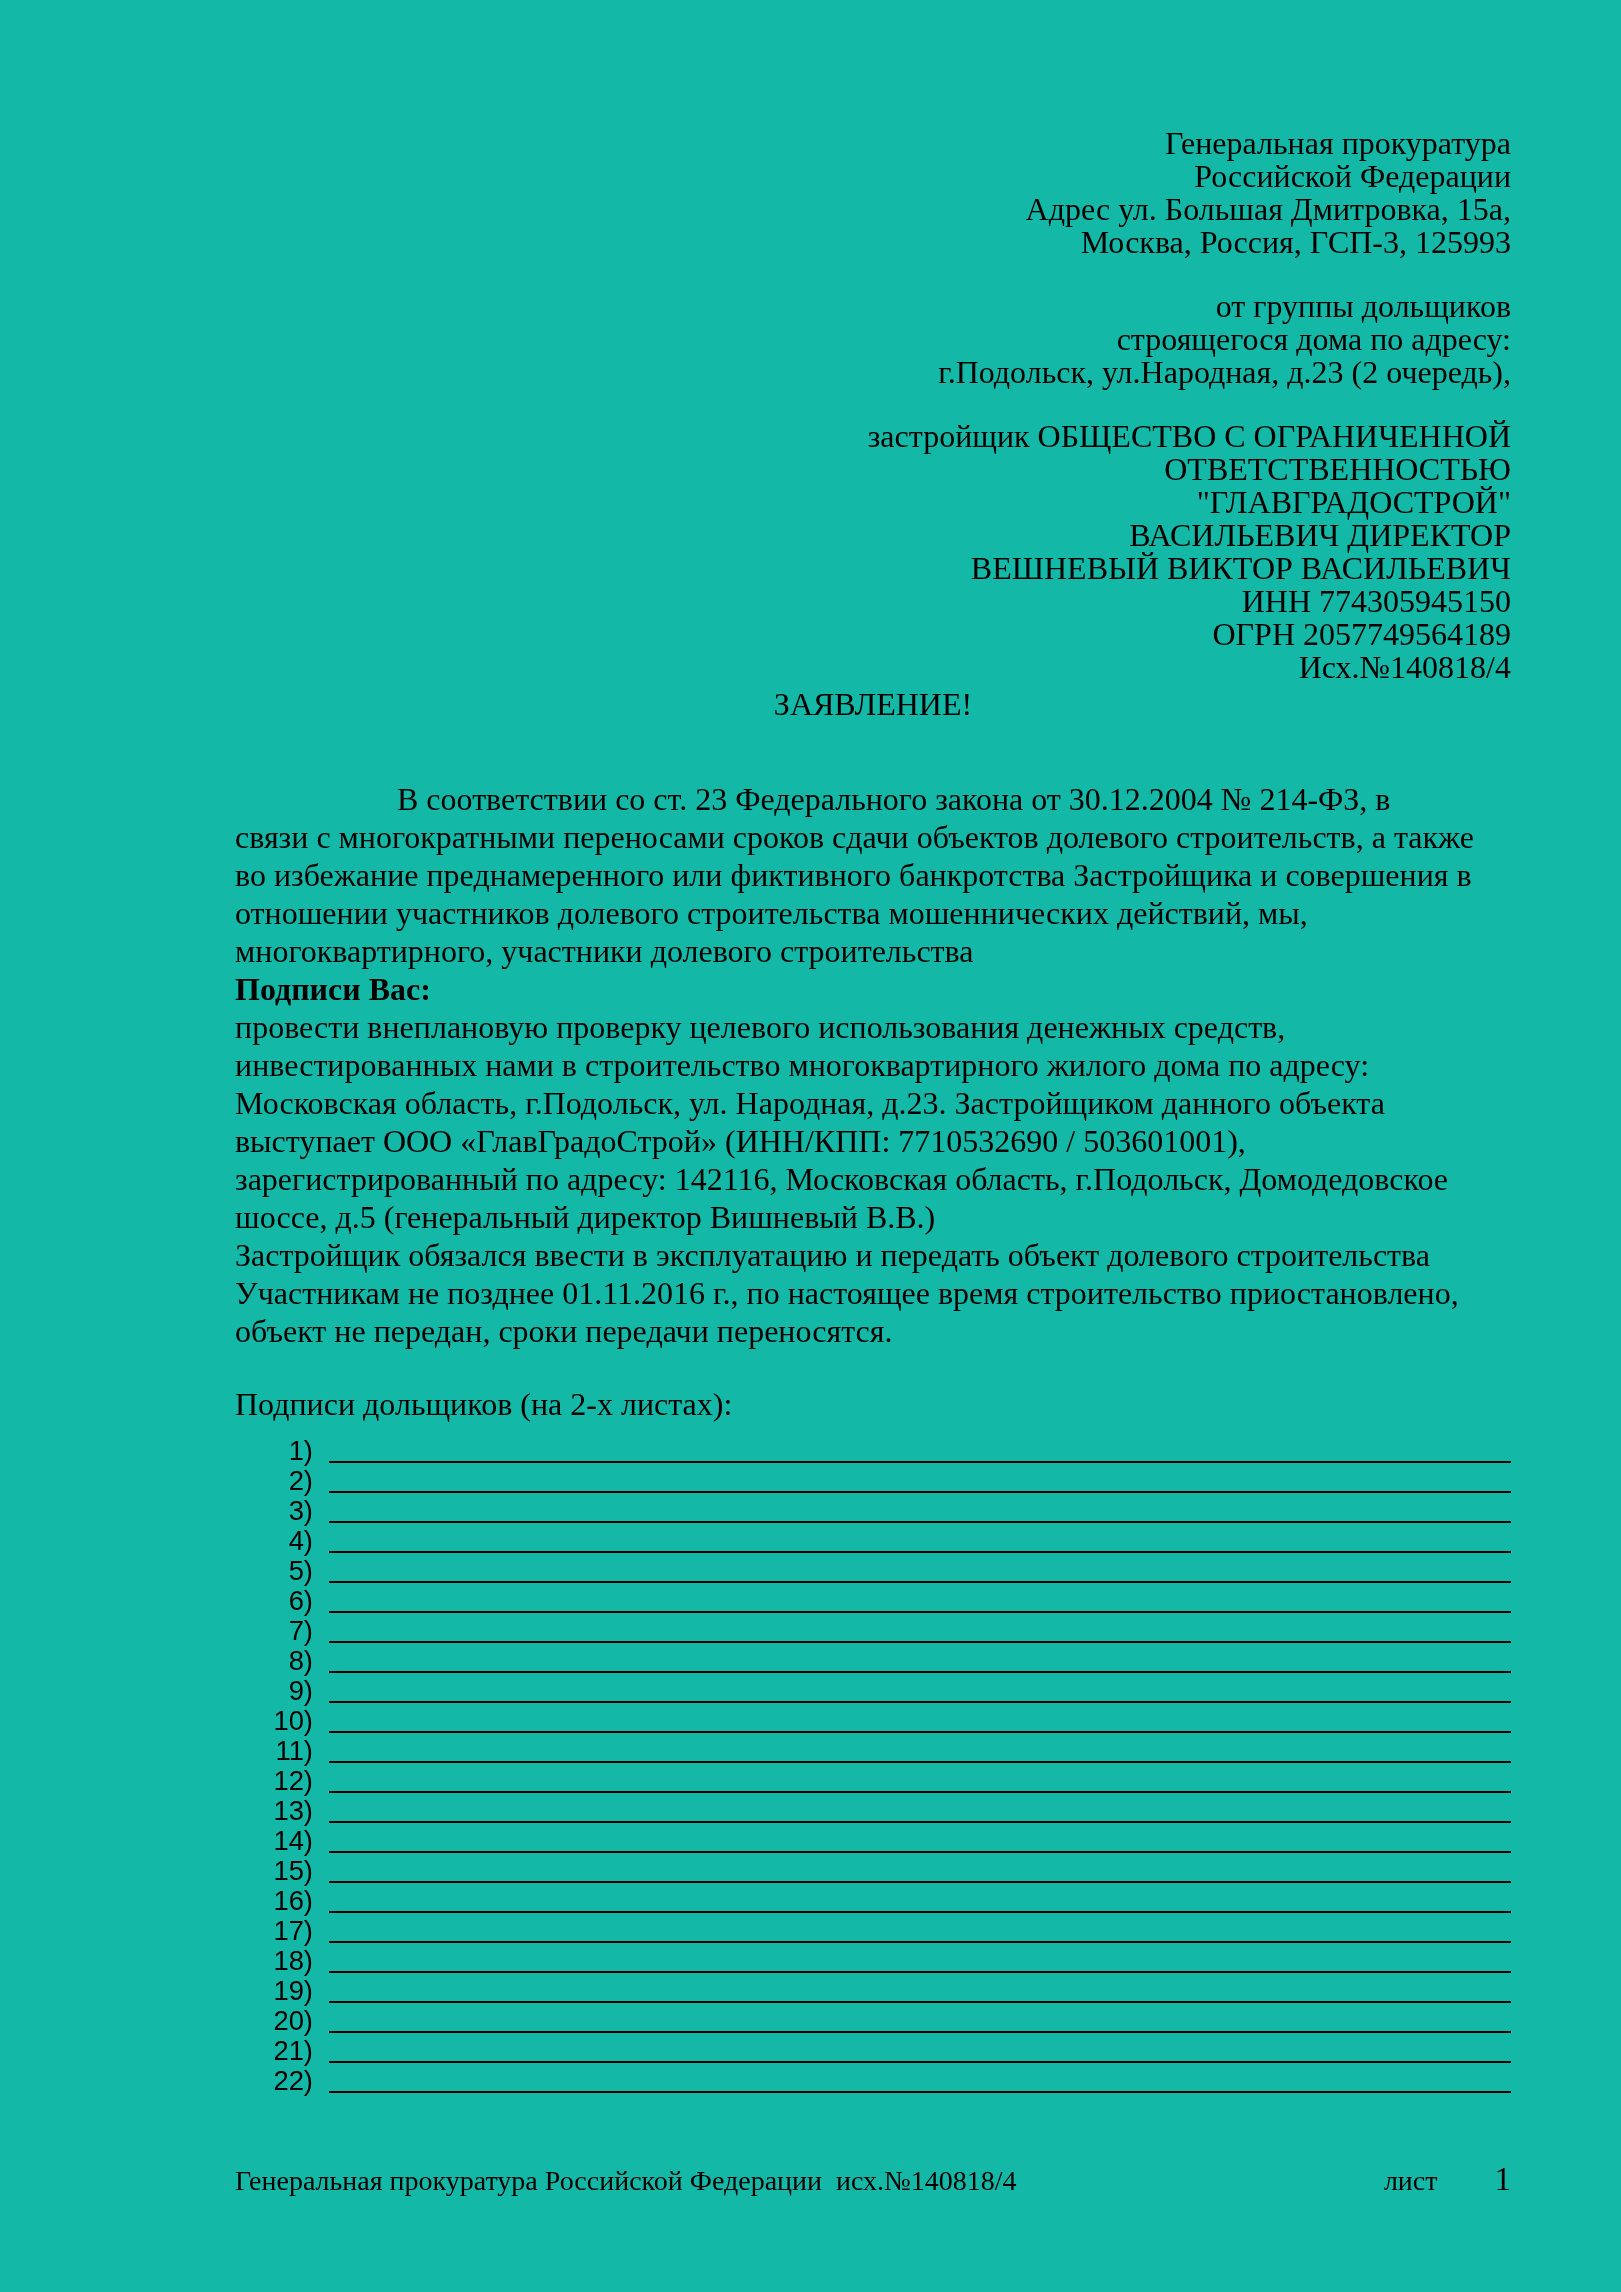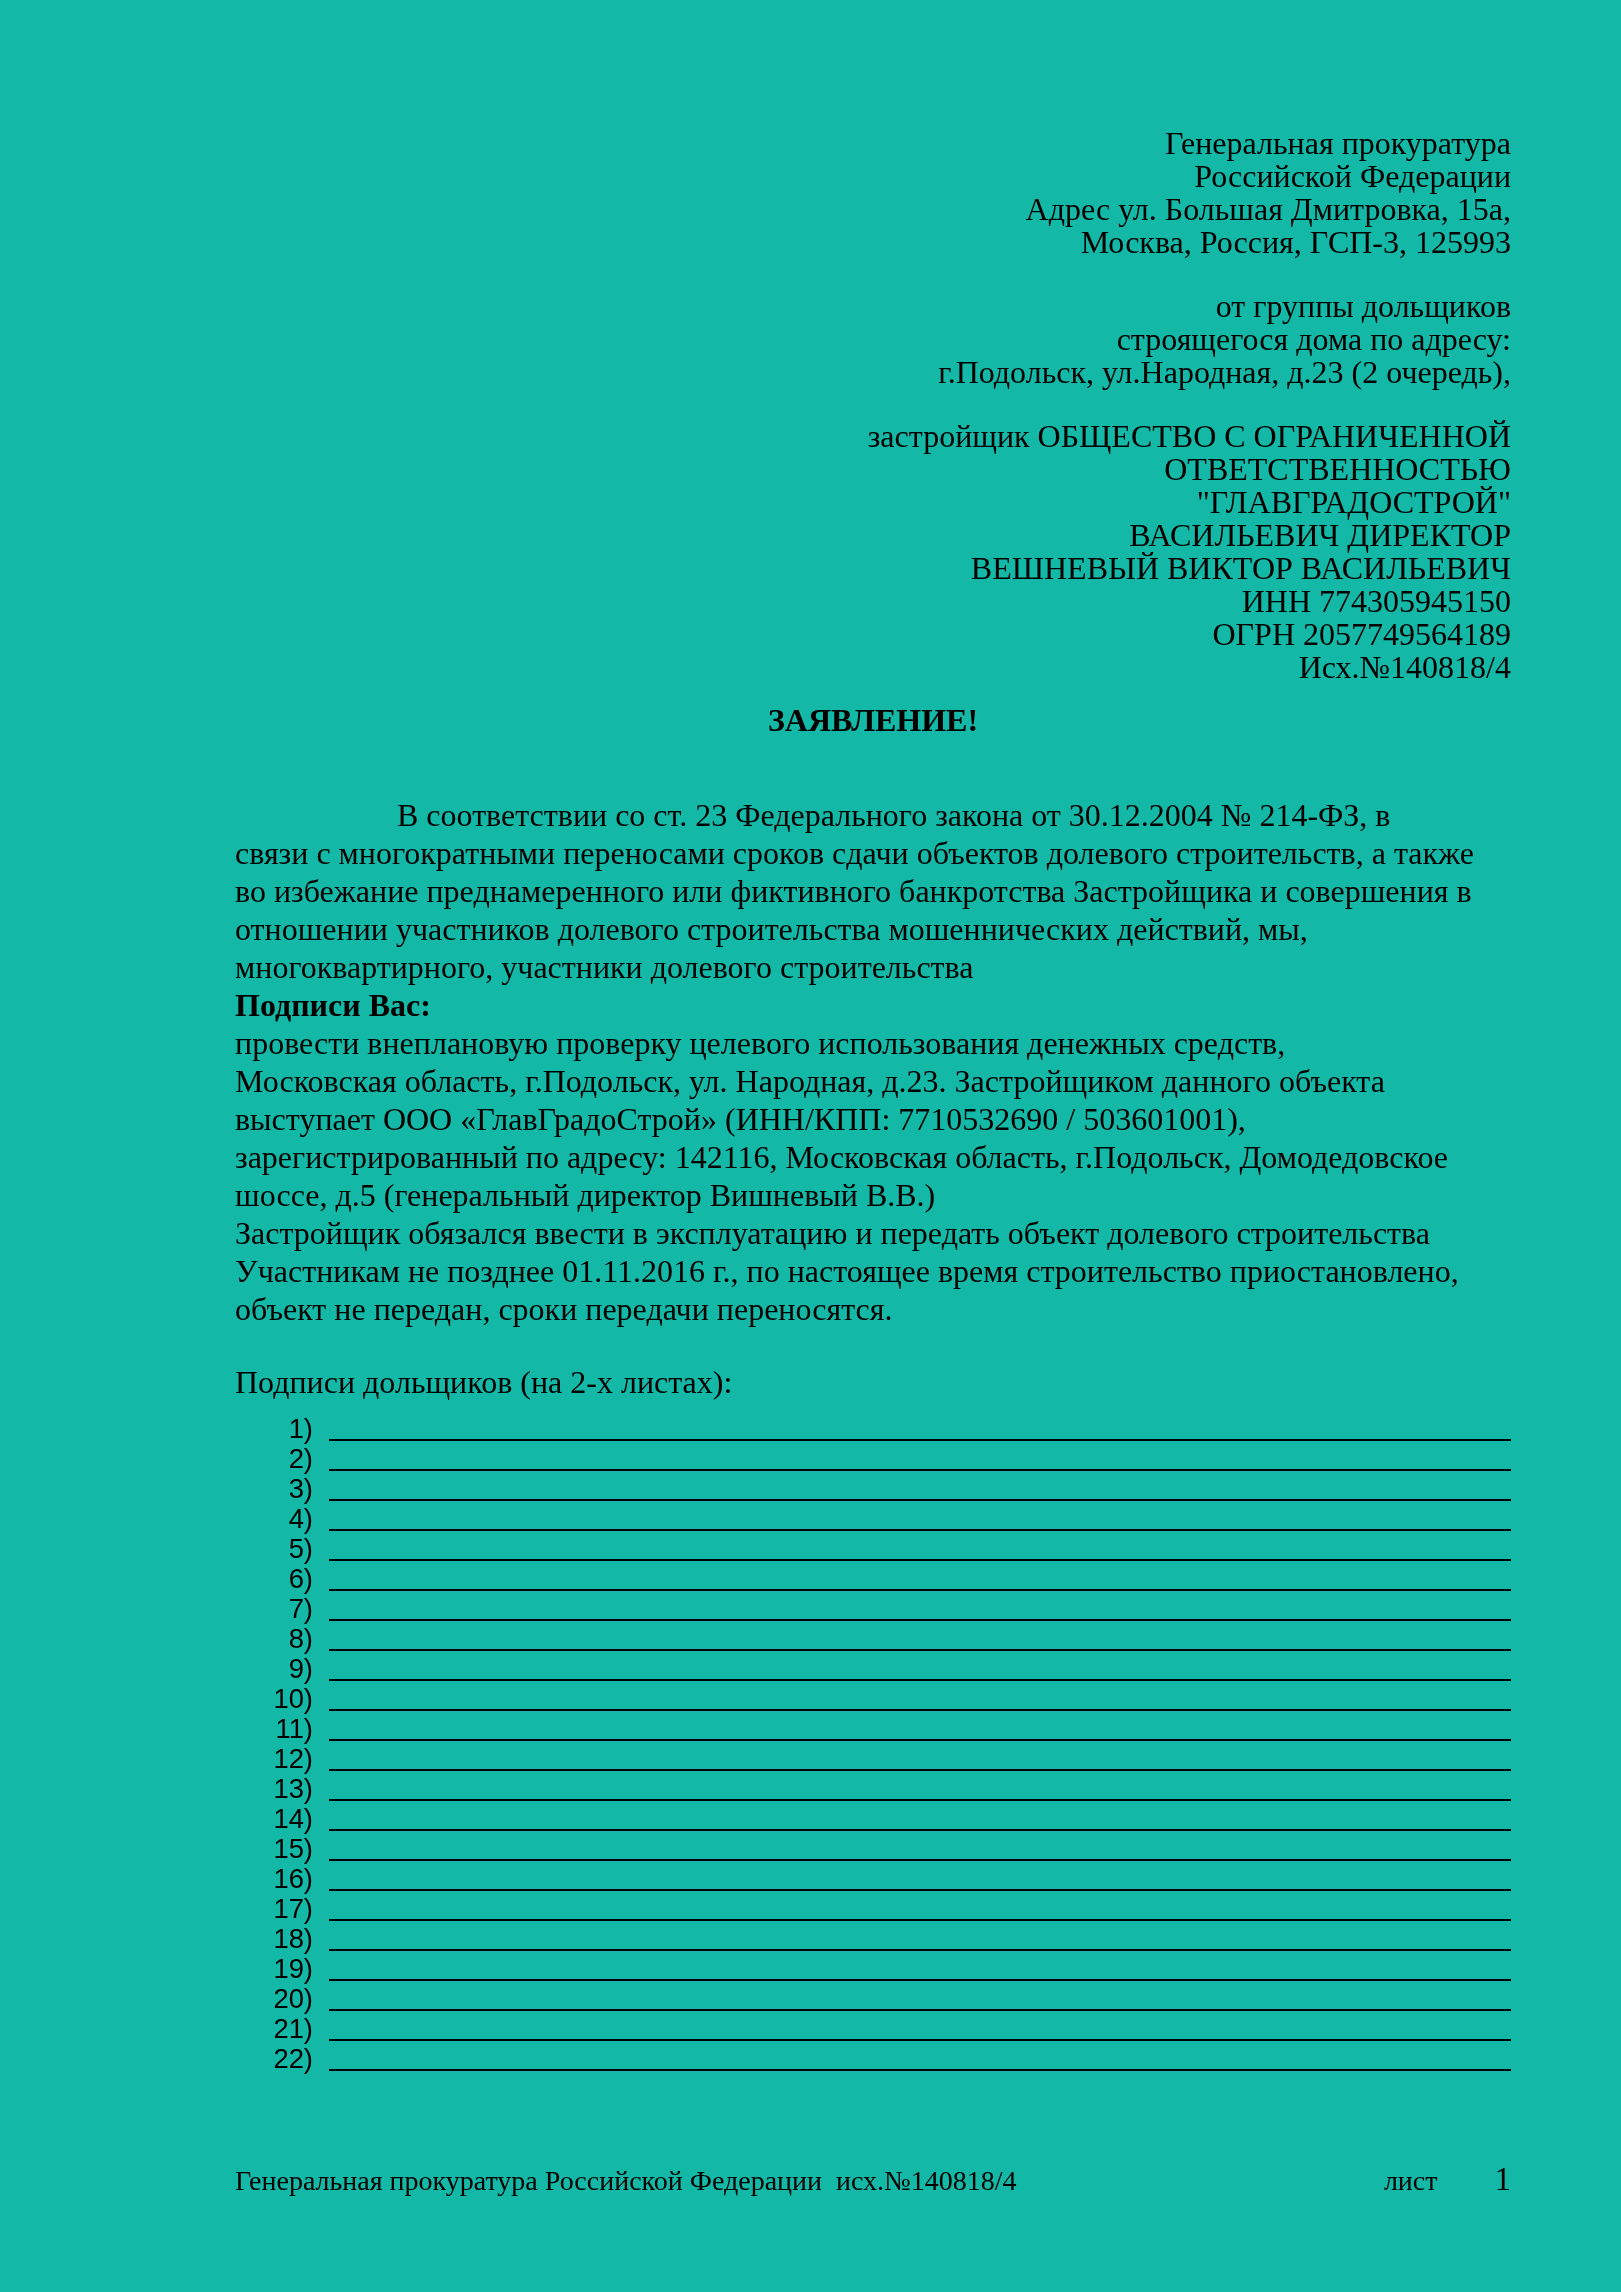--- a/index.html
+++ b/index.html
@@ -17,23 +17,23 @@
     position: absolute;
     left: 235px;
     top: 127px;
     width: 1276px;
     font-size: 32px;
   }
   .right-block { text-align: right; line-height: 33px; }
   .block-gap { margin-top: 31px; }
   .doc-title {
     text-align: center;
-    font-weight: bold;
+    font-weight: normal;
     line-height: 37px;
-    margin-top: 18px;
+    margin-top: 2px;
   }
   .body-text { margin-top: 57px; line-height: 38px; }
   .first-indent { text-indent: 162px; }
   .bold-line { font-weight: bold; }
   .sign-heading { margin-top: 35px; line-height: 38px; }
   .sig-list { margin-top: 12.7px; }
   .sig-row { position: relative; height: 30px; }
   .sig-num {
     position: absolute;
     left: 0; top: 0;
@@ -92,20 +92,21 @@
     <div class="doc-title">ЗАЯВЛЕНИЕ!</div>
 
     <div class="body-text">
       <div class="first-indent">В соответствии со ст. 23 Федерального закона от 30.12.2004 № 214-ФЗ, в</div>
       <div>связи с многократными переносами сроков сдачи объектов долевого строительств, а также</div>
       <div>во избежание преднамеренного или фиктивного банкротства Застройщика и совершения в</div>
       <div>отношении участников долевого строительства мошеннических действий, мы,</div>
       <div>многоквартирного, участники долевого строительства</div>
       <div class="bold-line">Подписи Вас:</div>
       <div>провести внеплановую проверку целевого использования денежных средств,</div>
+      <div>инвестированных нами в строительство многоквартирного жилого дома по адресу:</div>
       <div>Московская область, г.Подольск, ул. Народная, д.23. Застройщиком данного объекта</div>
       <div>выступает ООО «ГлавГрадоСтрой» (ИНН/КПП: 7710532690 / 503601001),</div>
       <div>зарегистрированный по адресу: 142116, Московская область, г.Подольск, Домодедовское</div>
       <div>шоссе, д.5 (генеральный директор Вишневый В.В.)</div>
       <div>Застройщик обязался ввести в эксплуатацию и передать объект долевого строительства</div>
       <div>Участникам не позднее 01.11.2016 г., по настоящее время строительство приостановлено,</div>
       <div>объект не передан, сроки передачи переносятся.</div>
     </div>
 
     <div class="sign-heading">Подписи дольщиков (на 2-х листах):</div>

